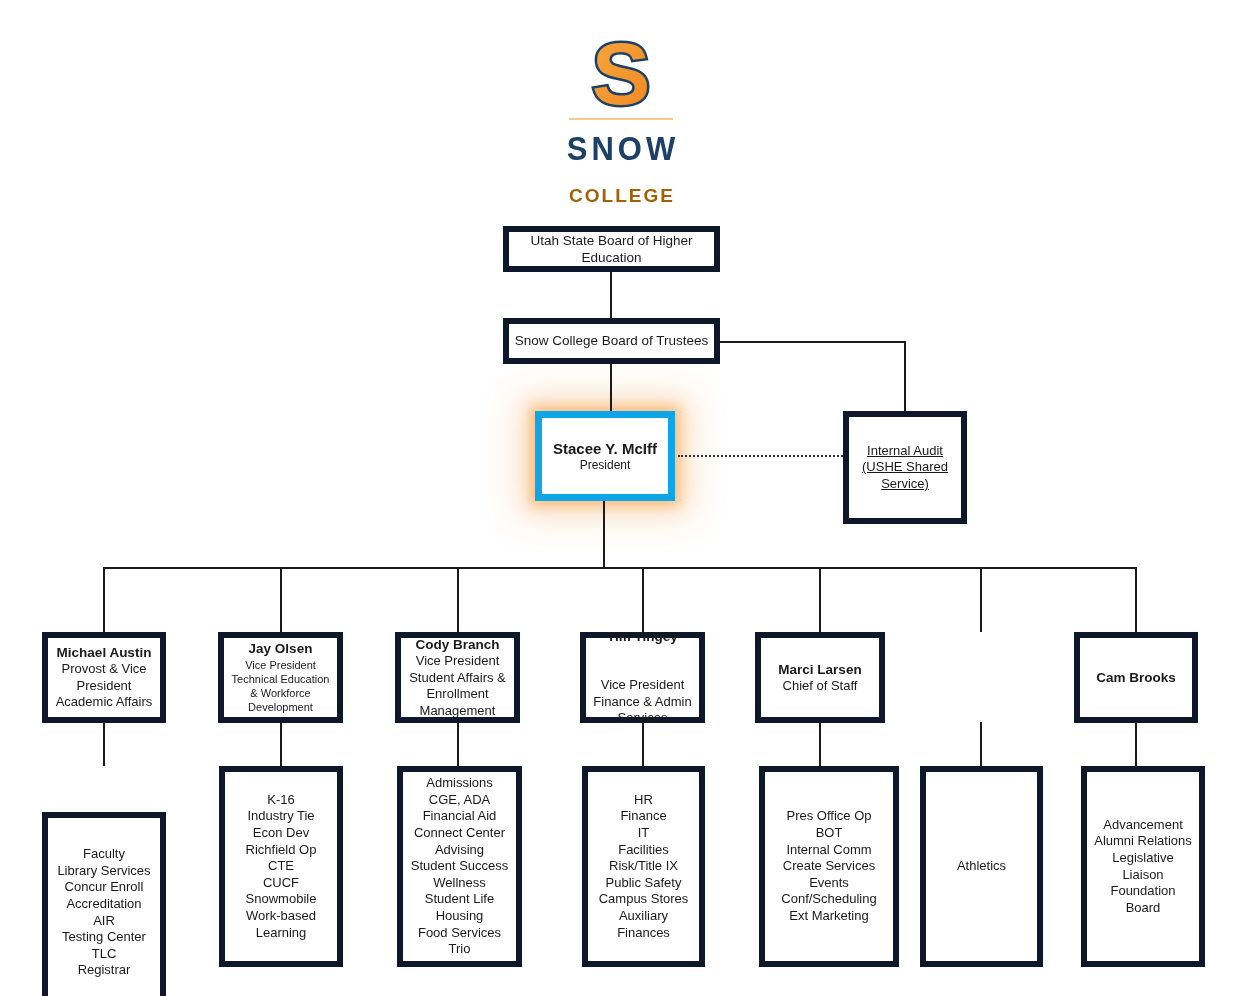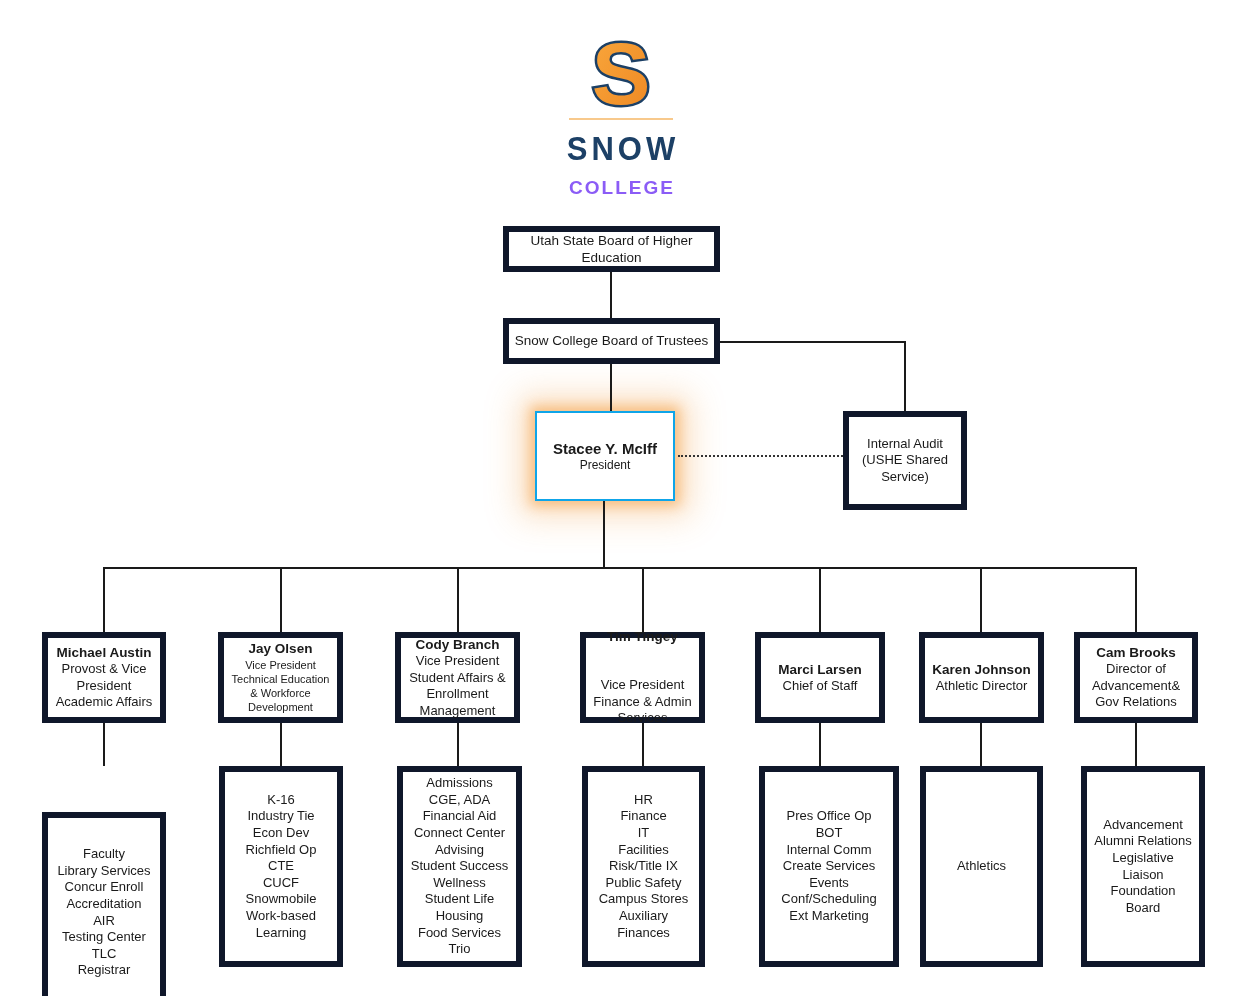--- a/index.html
+++ b/index.html
@@ -38,22 +38,22 @@
     font-weight: bold;
     letter-spacing: 4px;
     color: #1c4066;
     transform: scaleY(1.05);
     margin-left: 4px; 
   }
   .logo-word2 {
     font-size: 19px;
     font-weight: bold;
     letter-spacing: 2px;
-    color: #8b5cf6;
-    margin-top: 10px;
+    color: #a16207;
+    margin-top: 18px;
     margin-left: 2px;
   }
 
   
   .box {
     position: absolute;
     box-sizing: border-box;
     background: #ffffff;
     border: 6px solid #0f172a;
     display: flex;
@@ -62,25 +62,25 @@
     justify-content: center;
     text-align: center;
     font-size: 13px;
     line-height: 1.28;
     padding: 2px 4px;
   }
   .top-box { font-size: 13.5px; }
 
   .box-board    { left: 503px; top: 226px; width: 217px; height: 46px; }
   .box-trustees { left: 503px; top: 318px; width: 217px; height: 46px; }
-  .box-audit    { left: 843px; top: 411px; width: 124px; height: 99px; }
+  .box-audit    { left: 843px; top: 411px; width: 124px; height: 113px; text-decoration: underline; }
 
   .box-president {
     left: 535px; top: 411px; width: 140px; height: 90px;
-    border: 2px solid #0ea5e9;
+    border: 7px solid #0ea5e9;
     box-shadow: 0 0 12px 5px rgba(243,152,52,0.50),
                 0 0 32px 16px rgba(243,152,52,0.28);
   }
   .president-name { font-size: 15px; font-weight: bold; }
   .president-title { font-size: 12px; }
 
   
   .manager-name { font-weight: bold; font-size: 13.5px; }
   .manager-title { font-size: 13px; }
   .m2 .manager-title { font-size: 11px; line-height: 1.3; }
@@ -189,27 +189,22 @@
     <div class="manager-title">Vice President Technical Education &amp; Workforce Development</div>
   </div>
   <div class="box m4">
     <div class="manager-name">Tim Tingey</div>
     <div class="manager-title">Vice President Finance &amp; Admin Services</div>
   </div>
   <div class="box m5">
     <div class="manager-name">Marci Larsen</div>
     <div class="manager-title">Chief of Staff</div>
   </div>
-  <div class="box m6">
-    <div class="manager-name">Karen Johnson</div>
-    <div class="manager-title">Athletic Director</div>
-  </div>
   <div class="box m7">
     <div class="manager-name">Cam Brooks</div>
-    <div class="manager-title">Director of Advancement&amp; Gov Relations</div>
   </div>
 
   <div class="box d1">
       <div class="dept-item">Faculty</div>
       <div class="dept-item">Library Services</div>
       <div class="dept-item">Concur Enroll</div>
       <div class="dept-item">Accreditation</div>
       <div class="dept-item">AIR</div>
       <div class="dept-item">Testing Center</div>
       <div class="dept-item">TLC</div>

